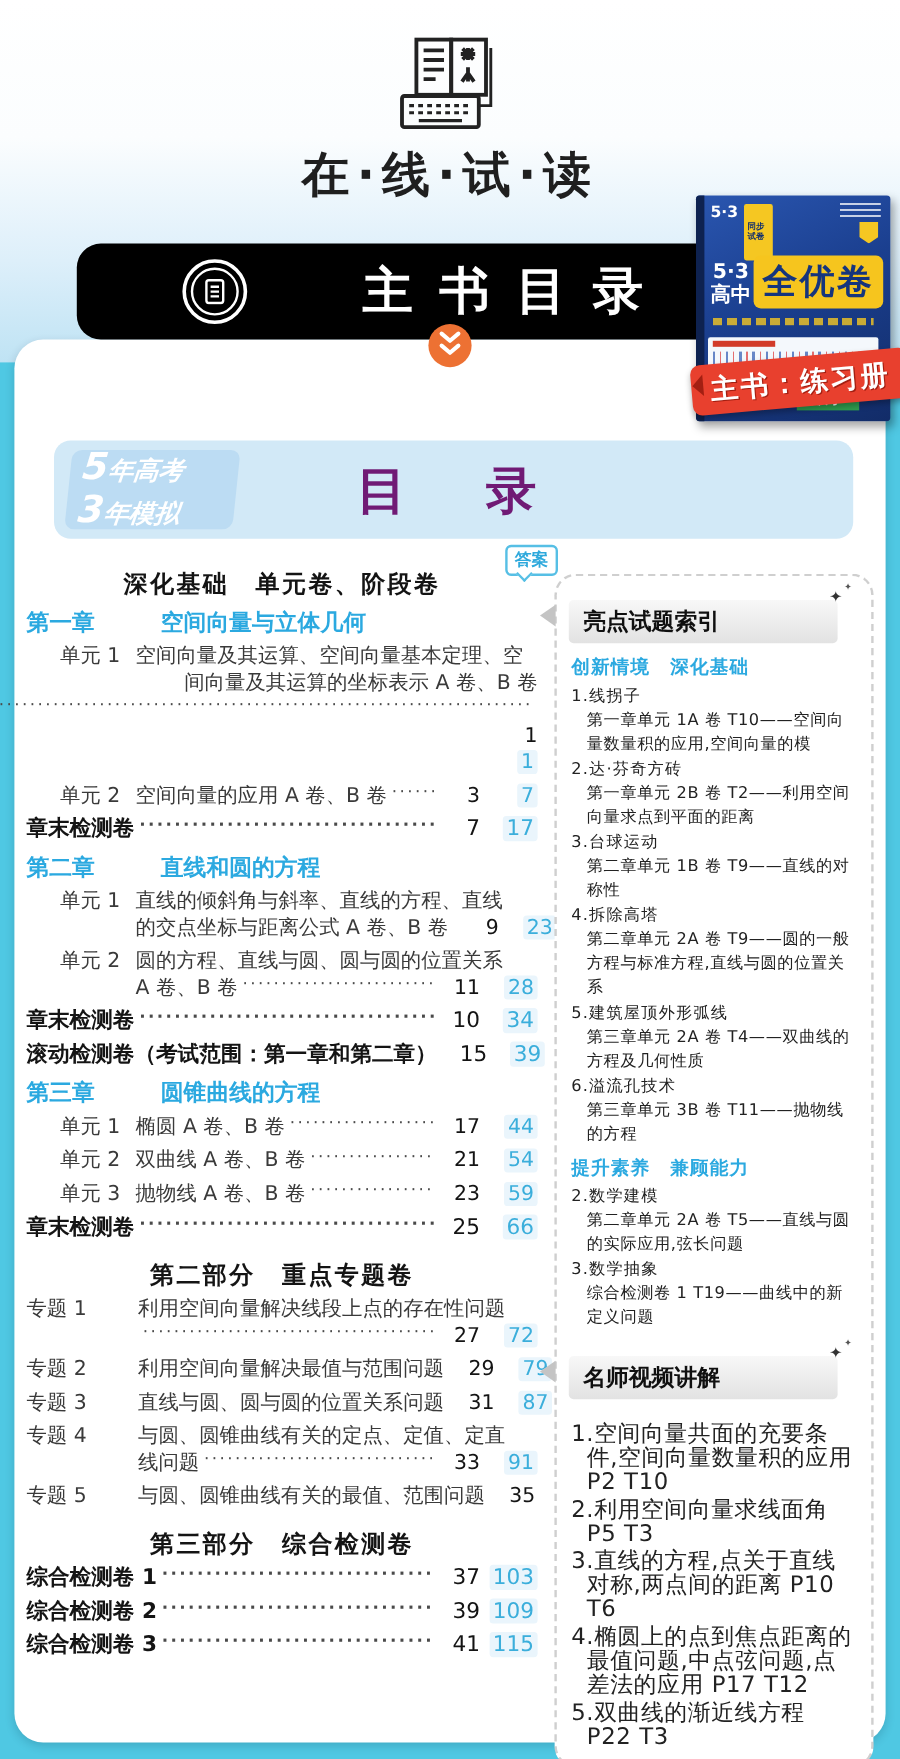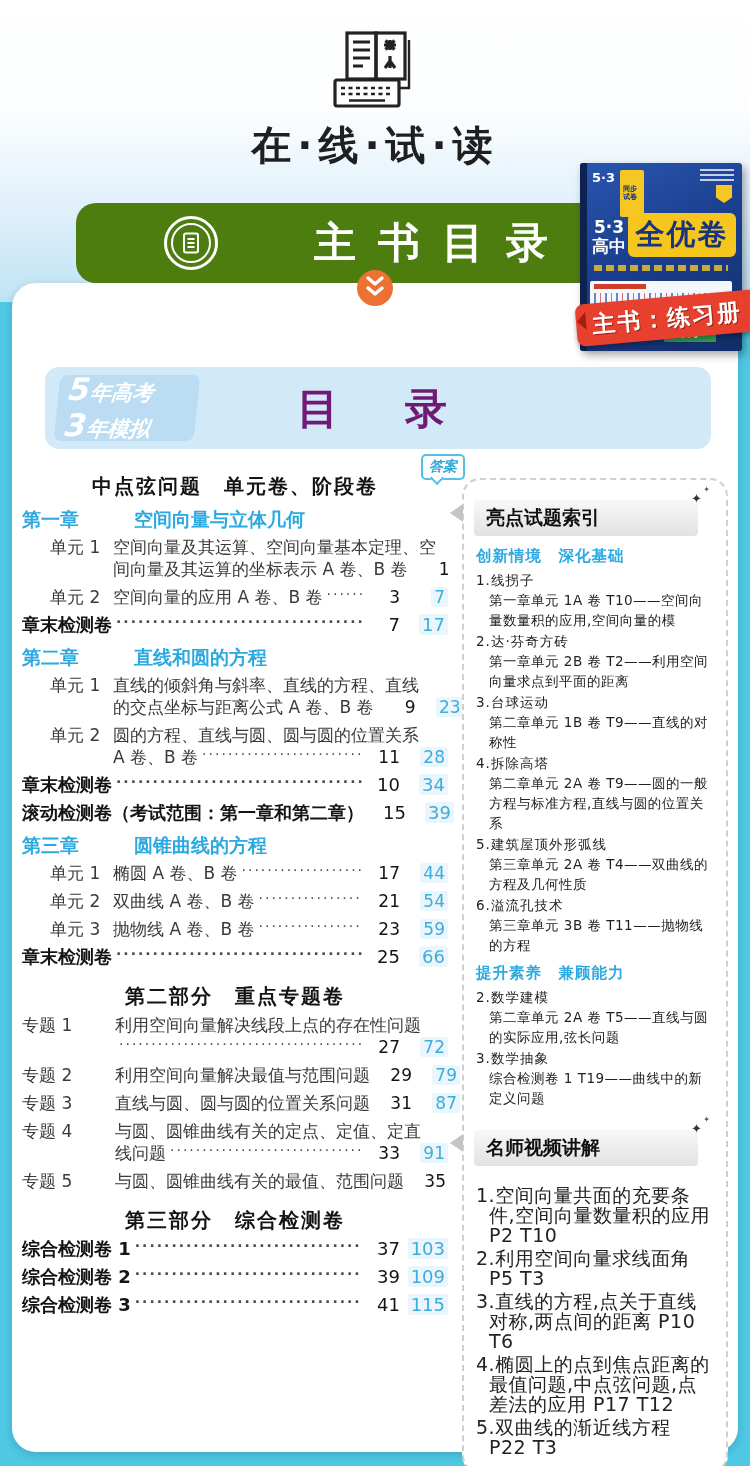--- a/index.html
+++ b/index.html
@@ -13,21 +13,21 @@
   
   .trial-icon{position:absolute;left:327px;top:28px;width:96px;height:86px;}
   .trial-title{position:absolute;left:0;top:118px;width:750px;text-align:center;
     font-size:40px;font-weight:bold;color:#1f1f1f;letter-spacing:6px;}
 
   
   .card{position:absolute;left:12px;top:283px;width:726px;height:1169px;background:#ffffff;
     border-radius:24px;box-shadow:0 3px 8px rgba(0,40,60,.18);z-index:1;}
 
   
-  .banner{position:absolute;left:76px;top:203px;width:620px;height:80px;background:#4d7c0f;
+  .banner{position:absolute;left:64px;top:203px;width:620px;height:80px;background:#000000;
     border-radius:20px;z-index:3;display:flex;align-items:center;}
   .banner-icon{position:absolute;left:88px;top:13px;width:54px;height:54px;border:3px solid #fff;
     border-radius:50%;box-sizing:border-box;display:flex;align-items:center;justify-content:center;}
   .banner-icon .inner{width:40px;height:40px;border:2.5px solid #fff;border-radius:50%;
     box-sizing:border-box;display:flex;align-items:center;justify-content:center;}
   .banner-title{position:absolute;left:150px;right:60px;text-align:center;color:#fff;
     font-size:42px;font-weight:bold;letter-spacing:22px;text-indent:22px;}
   .chev{position:absolute;left:357px;top:270px;width:36px;height:36px;background:#ED7133;
     border-radius:50%;z-index:4;display:flex;align-items:center;justify-content:center;}
 
@@ -72,21 +72,21 @@
   .logo{position:absolute;left:12px;top:8px;width:140px;height:66px;background:#bcdcf3;
     border-radius:8px;transform:skewX(-6deg);display:flex;flex-direction:column;justify-content:center;
     padding-left:10px;box-sizing:border-box;}
   .logo-line{display:block;color:#fff;font-weight:bold;font-style:italic;font-size:21px;line-height:1.15;}
   .logo-line::first-letter{font-size:31px;}
   .toc-title{position:absolute;left:0;top:14px;width:100%;text-align:center;color:#701a75;
     font-size:42px;font-weight:bold;letter-spacing:12px;}
 
   
   .ans-badge{position:absolute;left:421px;top:454px;z-index:3;border:2px solid #56BFE5;
-    border-radius:5px;color:#2FA9DC;font-size:14px;font-weight:bold;padding:2px 6px;background:#fff;font-style:italic;}
+    border-radius:5px;color:#2FA9DC;font-size:14px;font-weight:bold;padding:2px 6px;background:#fff;}
   .ans-badge::after{content:"";position:absolute;left:9px;bottom:-5px;width:8px;height:8px;
     background:#fff;border-right:2px solid #56BFE5;border-bottom:2px solid #56BFE5;
     transform:rotate(45deg);}
 
   
   .main-col{position:absolute;left:22px;top:458px;width:426px;z-index:2;}
   .row{display:flex;align-items:flex-end;font-size:17px;line-height:22px;color:#3a3a3a;margin-top:6px;}
   .row.part{display:block;text-align:center;font-size:20px;line-height:24px;font-weight:bold;
     color:#141414;margin:16px 0 6px;letter-spacing:2px;}
   .row.chapter{color:#2BA9E0;font-weight:bold;font-size:19px;margin-top:10px;gap:31px;}
@@ -192,30 +192,30 @@
     <div class="logo">
       <span class="logo-line">5年高考</span>
       <span class="logo-line">3年模拟</span>
     </div>
     <div class="toc-title">目　录</div>
   </div>
 
   <div class="ans-badge">答案</div>
 
   <div class="main-col">
-      <div class="row part">中点弦问题　单元卷、阶段卷</div>
+      <div class="row part">深化基础　单元卷、阶段卷</div>
       <div class="row chapter">
         <span class="label">第一章</span>
         <span class="text">空间向量与立体几何</span>
       </div>
       <div class="row unit">
         <span class="label">单元 1</span>
         <span class="text">空间向量及其运算、空间向量基本定理、空</span>
       </div>
-      <div class="row cont" style="padding-left: 91px;">
+      <div class="row cont" style="padding-left: 91px; flex-direction: column;">
         <span class="text">间向量及其运算的坐标表示 A 卷、B 卷</span>
         <span class="leader"></span>
         <span class="page">1</span>
         <span class="ansn"><b>1</b></span>
       </div>
       <div class="row unit">
         <span class="label">单元 2</span>
         <span class="text">空间向量的应用 A 卷、B 卷</span>
         <span class="leader"></span>
         <span class="page">3</span>

